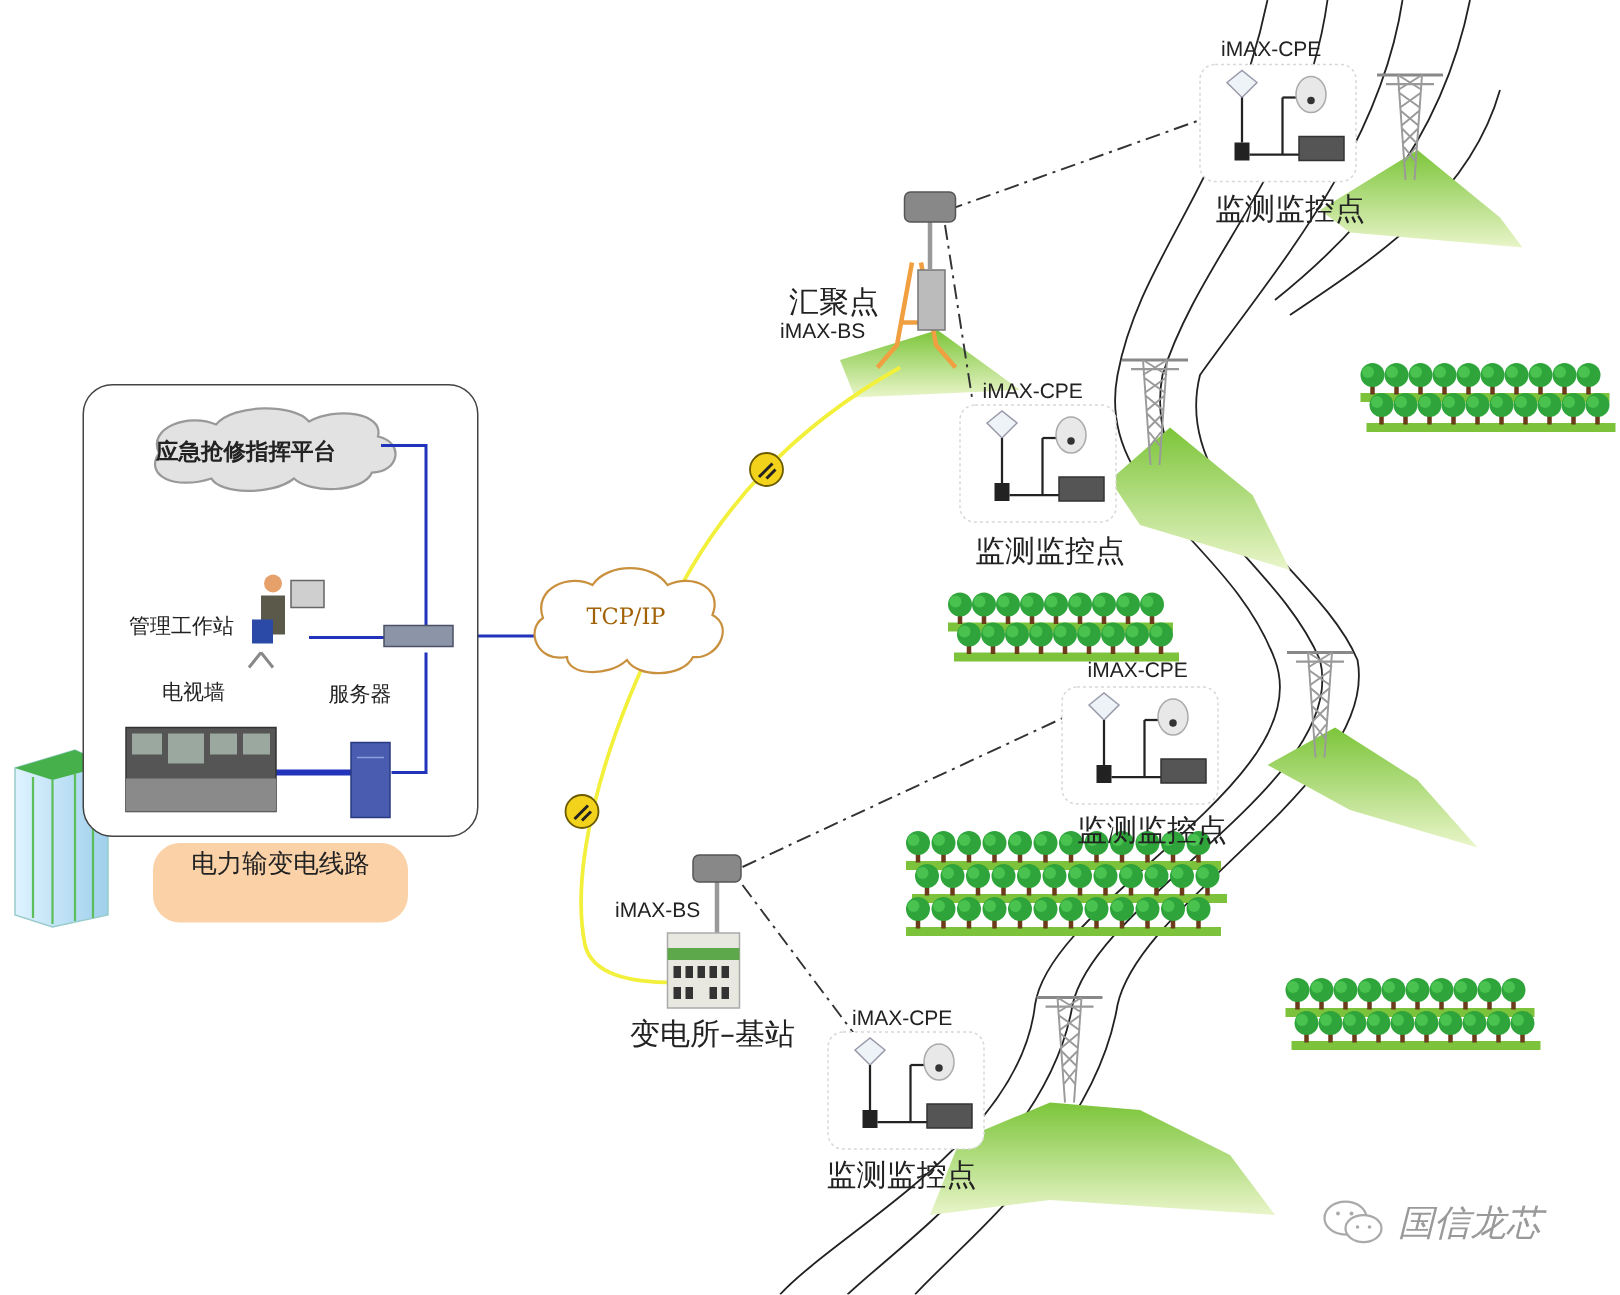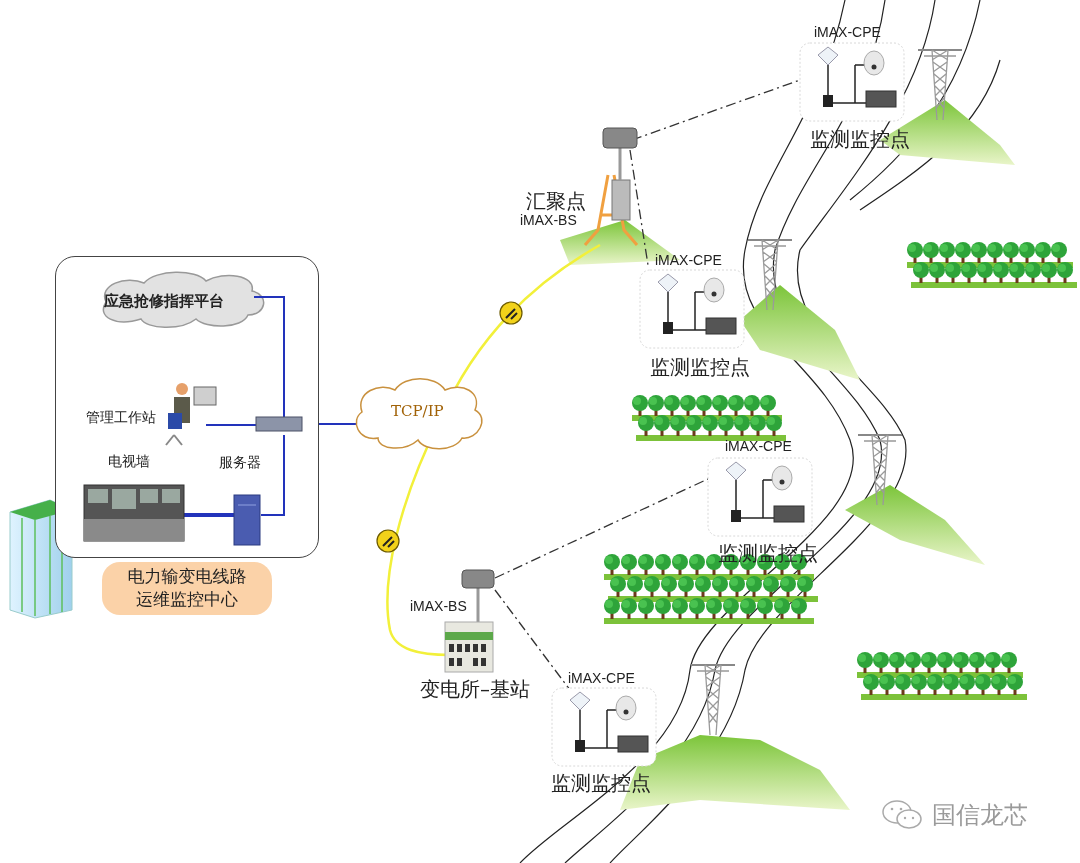--- a/index.html
+++ b/index.html
@@ -3,21 +3,21 @@
 <meta charset="utf-8">
 <style>
   html, body { margin:0; padding:0; background:#ffffff; }
   body { width:1080px; height:863px; position:relative; overflow:hidden; font-family:"DejaVu Sans", sans-serif; }
   #canvas { position:absolute; left:0; top:0; width:1080px; height:863px; }
   .lbl { position:absolute; color:#222; white-space:nowrap; }
   .lbl-cn { font-size:20px; }
   .lbl-en { font-family:"Liberation Sans", sans-serif; font-size:14px; }
   .center-box { position:absolute; left:55px; top:256px; width:262px; height:300px; border:1.5px solid #444; border-radius:20px; background:#fff; }
   .center-title { position:absolute; left:102px; top:562px; width:170px; height:50px; background:#fbd2a8; border-radius:18px; text-align:center; font-size:17px; line-height:23px; color:#222; padding-top:3px; }
-  .watermark { position:absolute; left:880px; top:798px; display:flex; align-items:center; gap:8px; color:#9a9a9a; font-size:24px; }
+  .watermark { position:absolute; left:880px; top:798px; display:flex; align-items:center; gap:8px; color:#9a9a9a; font-size:24px;font-style:italic; }
 </style>
 </head>
 <body>
 
 <svg id="canvas" viewBox="0 0 1080 863" xmlns="http://www.w3.org/2000/svg">
   <defs>
     <linearGradient id="hill" x1="0" y1="0" x2="0" y2="1">
       <stop offset="0" stop-color="#7cc53a"></stop>
       <stop offset="1" stop-color="#e9f5c9"></stop>
     </linearGradient>
@@ -294,21 +294,20 @@
     </g>
   </svg>
   <span class="lbl lbl-cn" style="left:48px;top:35px;font-weight:bold;font-size:15px">应急抢修指挥平台</span>
   <span class="lbl lbl-cn" style="left:30px;top:152px;font-size:14px">管理工作站</span>
   <span class="lbl lbl-cn" style="left:52px;top:196px;font-size:14px">电视墙</span>
   <span class="lbl lbl-cn" style="left:163px;top:197px;font-size:14px">服务器</span>
 </div>
 
 <div class="center-title">
   <div>电力输变电线路</div>
-  <div>运维监控中心</div>
 </div>
 
 <span class="lbl" style="left:391px;top:402px;font-family:'DejaVu Serif',serif;font-size:15px;color:#a16207">TCP/IP</span>
 
 <span class="lbl lbl-cn" style="left:526px;top:188px">汇聚点</span>
 <span class="lbl lbl-en" style="left:520px;top:212px">iMAX-BS</span>
 
 <span class="lbl lbl-en" style="left:410px;top:598px">iMAX-BS</span>
 <span class="lbl lbl-cn" style="left:420px;top:676px">变电所–基站</span>
 

